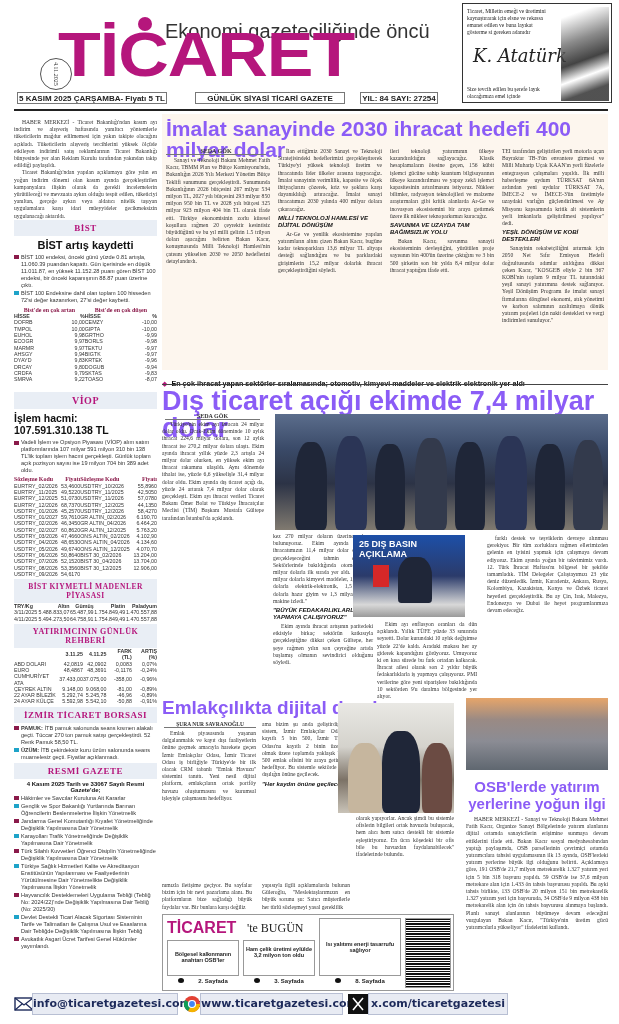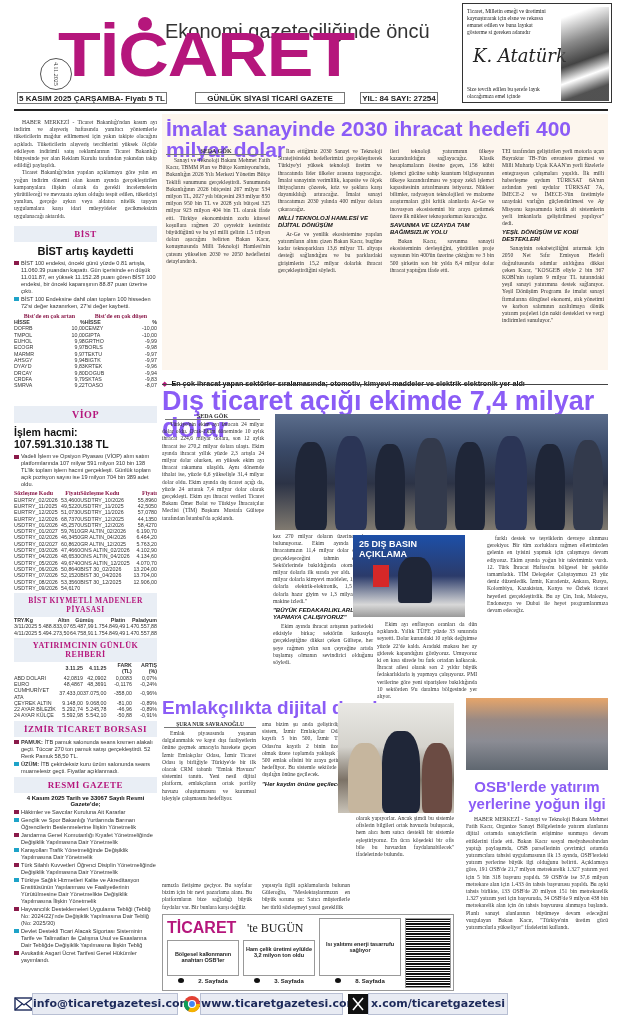--- a/index.html
+++ b/index.html
@@ -64,21 +64,21 @@
   <div class="abs bar" style="left:17px;width:150px;">5 KASIM 2025 ÇARŞAMBA- Fiyatı 5 TL</div>
   <div class="abs bar" style="left:195px;width:150px;">GÜNLÜK SİYASİ TİCARİ GAZETE</div>
   <div class="abs bar" style="left:360px;width:78px;">YIL: 84 SAYI: 27254</div>
 </div>
 <div class="abs rule"></div>
 
 <div class="abs lcol">
   <div class="para" style="margin-top:5px;">HABER MERKEZİ - Ticaret Bakanlığı'ndan kasım ayı indirim ve alışveriş haftasında yanıltıcı yöntemlerle tüketicilerin mağdur edilmemesi için yakın takipte olacağını açıkladı. Tüketicilerin alışveriş tercihlerini yüksek ölçüde etkileyen indirimli satış reklamlarının Ticaret Bakanlığı bünyesinde yer alan Reklam Kurulu tarafından yakından takip edildiği paylaşıldı.</div>
   <div class="para">Ticaret Bakanlığı'ndan yapılan açıklamaya göre yılın en yoğun indirim dönemi olan kasım ayında gerçekleştirilen kampanyalara ilişkin olarak da gerekli incelemelerin yürütüleceği ve mevzuata aykırı olduğu tespit edilen, tüketiciyi yanıltan, gerçeğe aykırı veya aldatıcı nitelik taşıyan uygulamalara karşı idari müeyyideler gecikmeksizin uygulanacağı aktarıldı.</div>
 
-  <div class="sec-band" style="margin-top:6px;">BİST</div>
+  <div class="sec-band" style="">BİST</div>
   <div class="sub-h">BİST artış kaydetti</div>
   <div class="bul b-mag">BİST 100 endeksi, önceki günü yüzde 0.81 artışla, 11.060.39 puandan kapattı. Gün içerisinde en düşük 11.011.87, en yüksek 11.152.28 puanı gören BİST 100 endeksi, bir önceki kapanışının 88.87 puan üzerine çıktı.</div>
   <div class="bul b-cyan">BİST 100 Endeksine dahil olan toplam 100 hisseden 72'si değer kazanırken, 27'si değer kaybetti.</div>
 
   <table style="margin-top:3px;">
     <tbody>
         <tr class="tbl-head">
           <th colspan="2" style="text-align:center;">Bist'de en çok artan</th>
           <th colspan="2" style="text-align:center;">Bist'de en çok düşen</th>
         </tr>
@@ -146,21 +146,21 @@
         </tr>
         <tr>
           <td>SMRVA</td>
           <td class="num">9,22</td>
           <td> TOASO</td>
           <td class="num">-8,07</td>
         </tr>
       </tbody>
   </table>
 
-  <div class="sec-band" style="margin-top:18px;font-size:10px;">VİOP</div>
+  <div class="sec-band" style="margin-top:10px;font-size:10px;">VİOP</div>
   <div class="sub-h" style="font-size:10.5px;text-align:left;">İşlem hacmi: 107.591.310.138 TL</div>
   <div class="bul b-mag">Vadeli İşlem ve Opsiyon Piyasası (VİOP) alım satım platformlarında 107 milyar 591 milyon 310 bin 138 TL'lik toplam işlem hacmi gerçekleşti. Günlük toplam açık pozisyon sayısı ise 19 milyon 704 bin 389 adet oldu.</div>
   <table style="margin-top:2px;">
     <tbody>
         <tr class="tbl-head">
           <th>Sözleşme Kodu</th>
           <th class="num">Fiyatı</th>
           <th>Sözleşme Kodu</th>
           <th class="num">Fiyatı</th>
         </tr>

